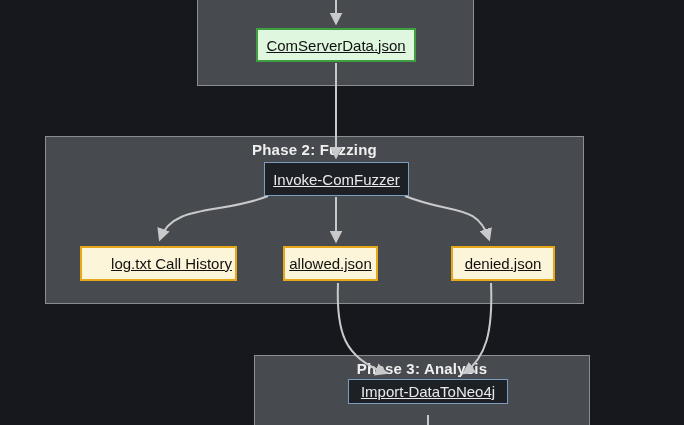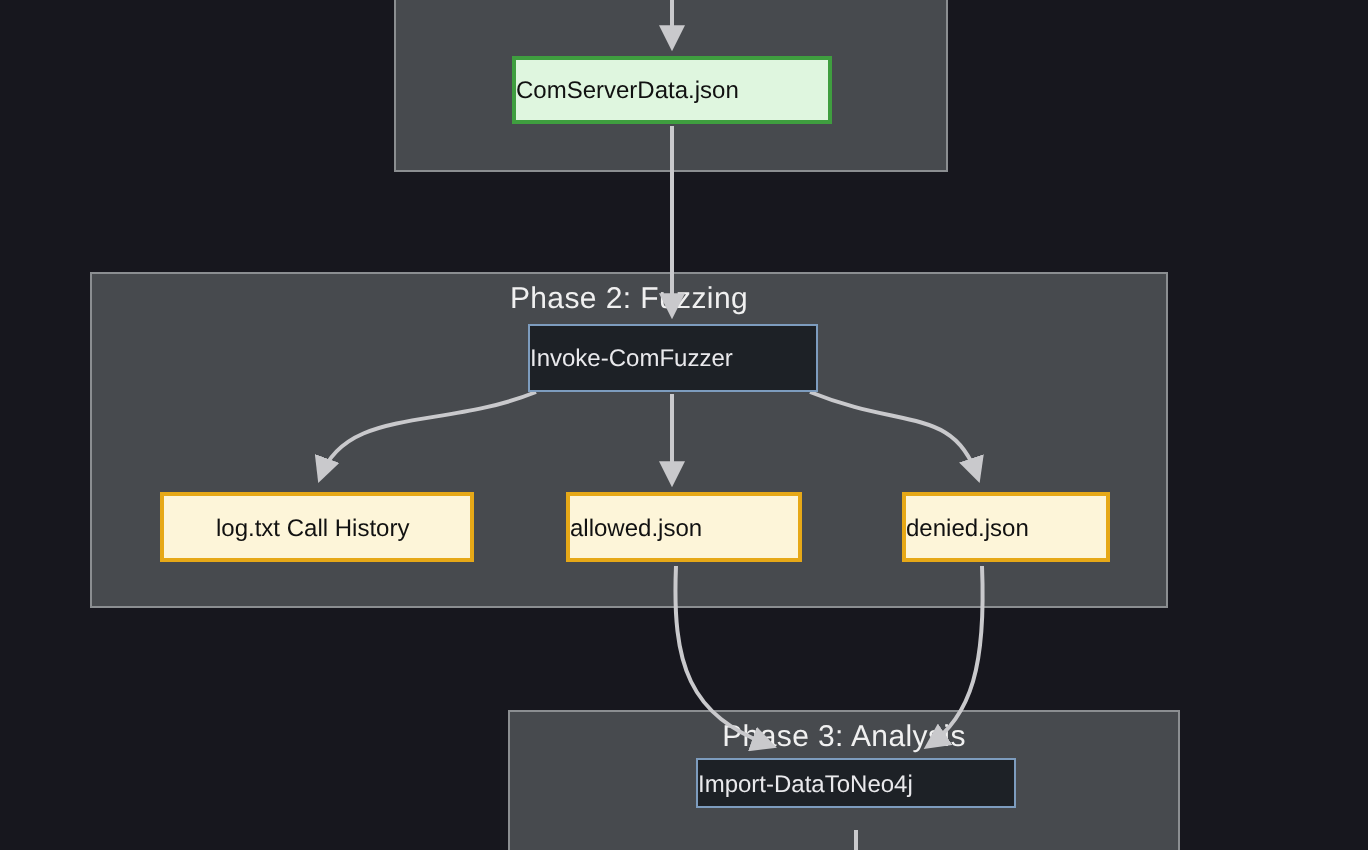--- a/index.html
+++ b/index.html
@@ -8,42 +8,42 @@
     background:var(--background,#17171e);
     font-family:"Liberation Sans",sans-serif;
   }
   .cluster{
     position:absolute;z-index:0;box-sizing:border-box;
     background:var(--cluster-fill,#474a4e);
     border:1px solid var(--cluster-border,#8b8e91);
   }
   .cluster-title{
     position:absolute;top:4px;left:0;right:0;text-align:center;
-    color:var(--cluster-title,#f0f0f0);font-size:15px;font-weight:400;
+    color:var(--cluster-title,#f0f0f0);font-size:15px;font-weight:700;
     letter-spacing:.2px;white-space:nowrap;
   }
   .edges{position:absolute;left:0;top:0;z-index:1;pointer-events:none;}
   .node{
     position:absolute;z-index:2;box-sizing:border-box;
-    display:flex;align-items:center;
-    font-size:12px;white-space:nowrap;
+    display:flex;align-items:center;justify-content:center;
+    font-size:15px;white-space:nowrap;text-decoration:underline;
   }
   .node.green{background:var(--node-green-fill,#dff6df);border:2px solid var(--node-green-border,#3f9e3f);color:var(--node-light-text,#111);}
   .node.gold{background:var(--node-gold-fill,#fdf5d9);border:2px solid var(--node-gold-border,#e6a817);color:var(--node-light-text,#111);}
   .node.dark{background:var(--node-dark-fill,#1d2126);border:1px solid var(--node-dark-border,#7d9cbe);color:var(--node-dark-text,#e9e9ec);}
 
   
   #cluster-phase1{left:197px;top:-22px;width:277px;height:108px;}
   #cluster-phase2{left:45px;top:136px;width:539px;height:168px;}
   #cluster-phase3{left:254px;top:355px;width:336px;height:80px;}
 
   #node-comserverdata{left:256px;top:28px;width:160px;height:34px;}
   #node-invoke-comfuzzer{left:264px;top:162px;width:145px;height:34px;}
   #node-logtxt{left:80px;top:246px;width:157px;height:35px;padding-left:26px;}
-  #node-allowed{left:283px;top:246px;width:118px;height:35px;}
+  #node-allowed{left:283px;top:246px;width:95px;height:35px;}
   #node-denied{left:438px;top:246px;width:104px;height:35px;margin-left:13px;}
   #node-import{left:348px;top:379px;width:160px;height:25px;}
 </style>
 </head>
 <body>
 
 <div class="stage">
 
   <div class="cluster" id="cluster-phase1"></div>
 

